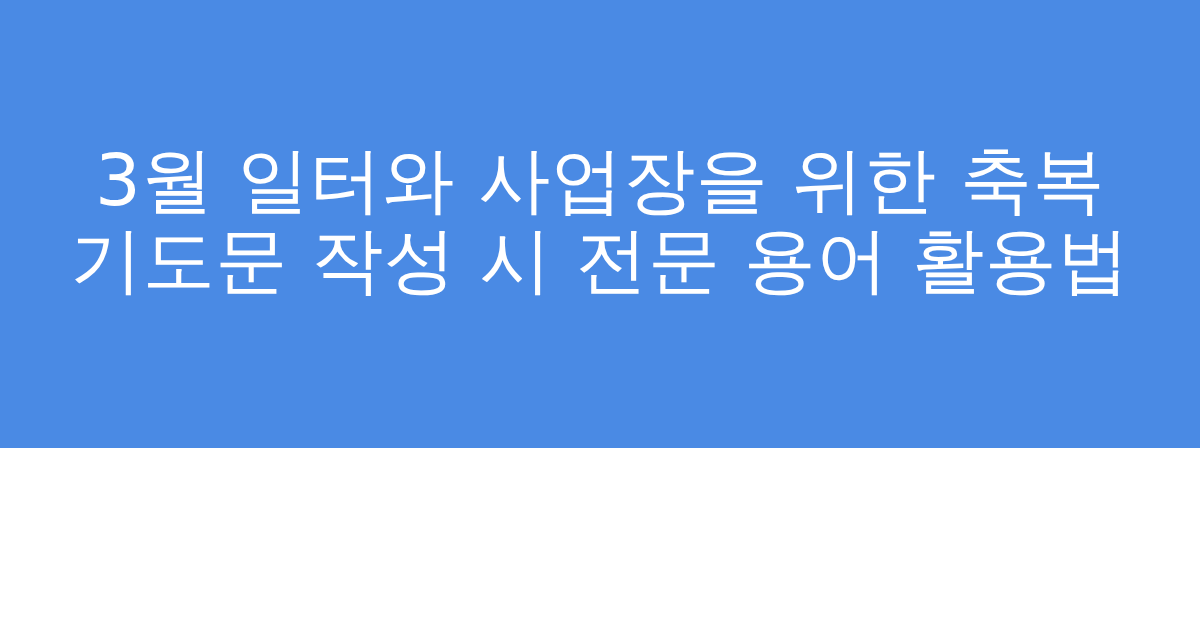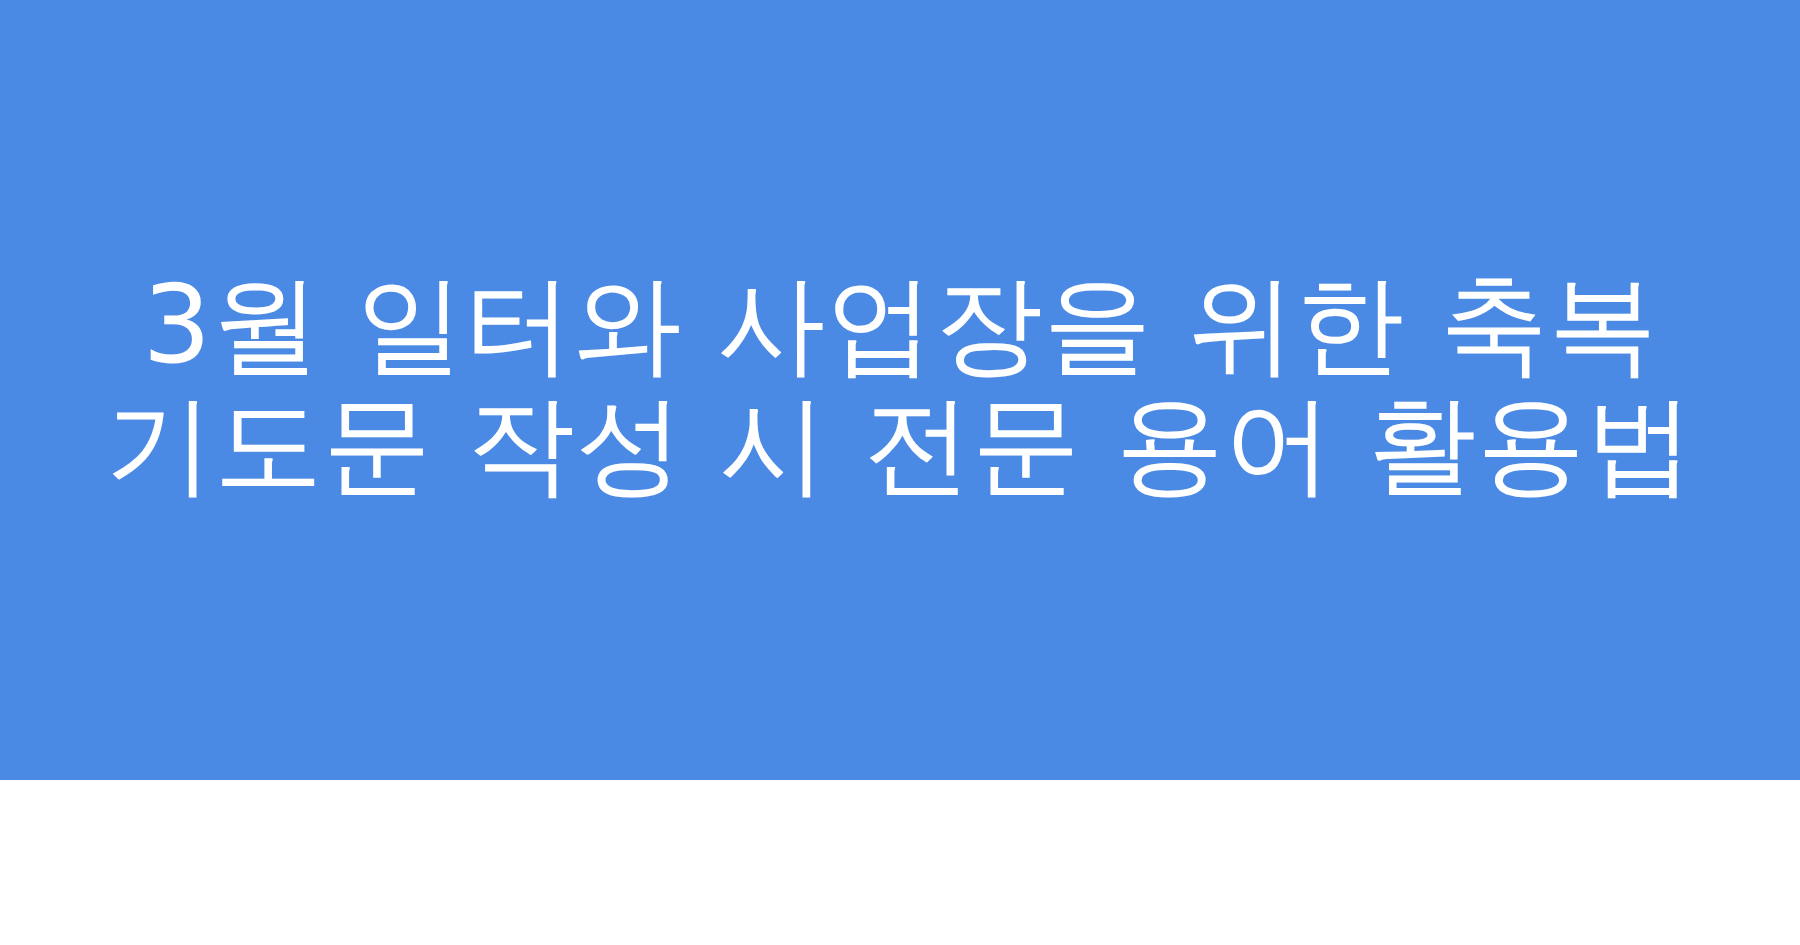--- a/index.html
+++ b/index.html
@@ -12,21 +12,21 @@
     width: 1200px;
     height: 630px;
     overflow: hidden;
     font-family: "DejaVu Sans", "Liberation Sans", sans-serif;
   }
 
   #og-card {
     position: relative;
     box-sizing: border-box;
     width: 1200px;
-    height: 520px;
+    height: 448px;
     display: flex;
     align-items: center;
     justify-content: center;
     background-color: #4a8ae4;
   }
 
   #title-block {
     width: 1100px;
     text-align: center;
     padding: 0 8px;

